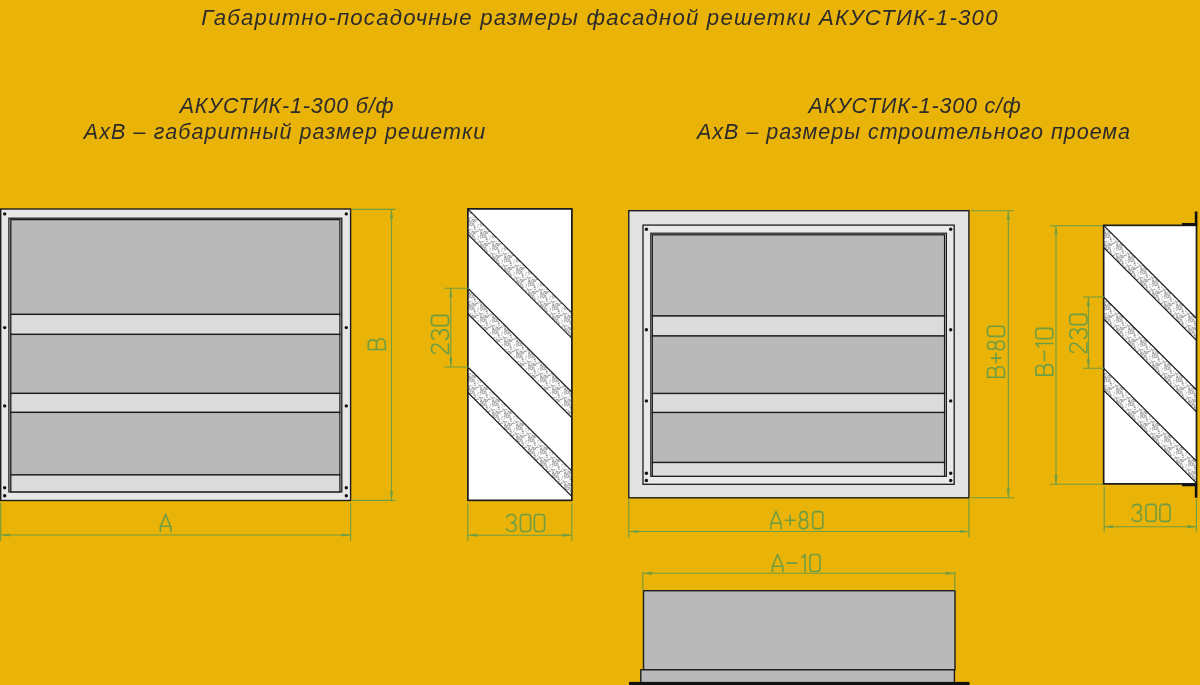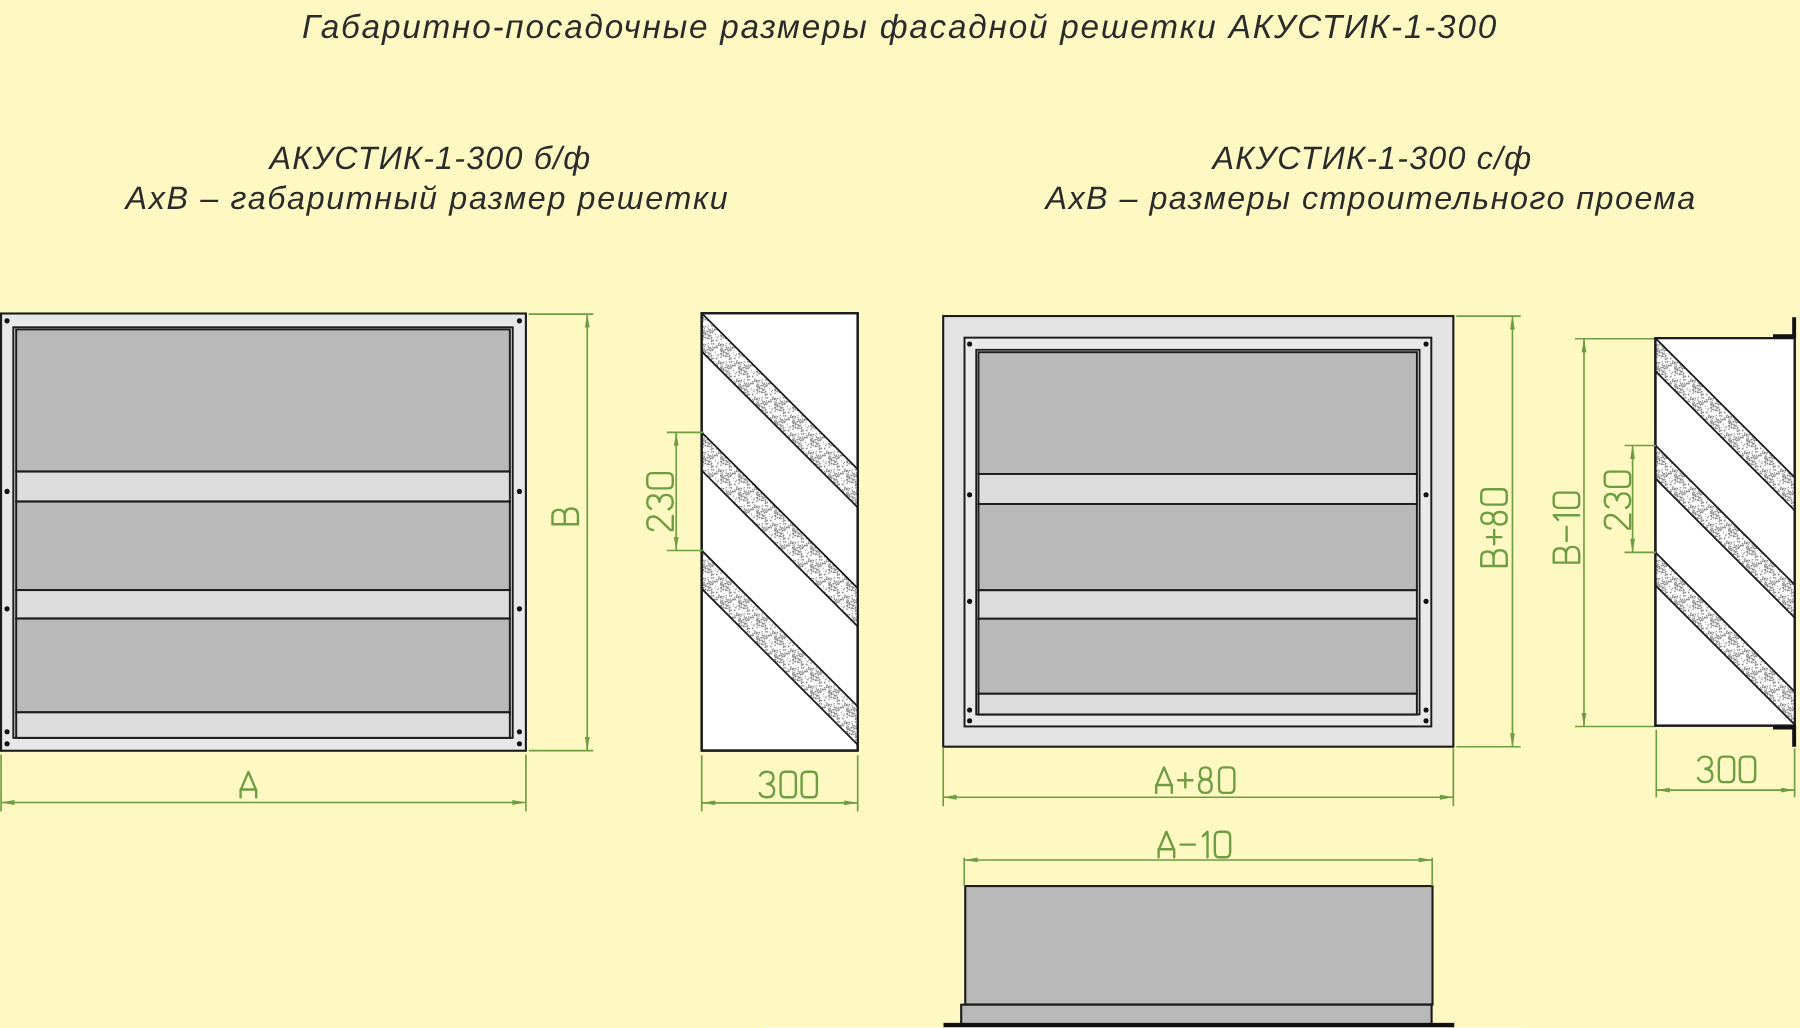--- a/index.html
+++ b/index.html
@@ -1,16 +1,16 @@
 <!DOCTYPE html>
 <html><head>
 <meta charset="utf-8">
 <style>
 html,body{margin:0;padding:0;background:#fff;}
-.page{position:relative;width:1200px;height:685px;background:#fef9c3;overflow:hidden;
+.page{position:relative;width:1200px;height:685px;background:#eab308;overflow:hidden;
 font-family:"Liberation Sans", sans-serif;}
 svg{display:block;}
 .hdr{font-family:"Liberation Sans", sans-serif;font-style:italic;fill:#2b2b2b;}
 .dl{stroke:#6f9d43;stroke-width:1.1;fill:none;}
 .ar{fill:#6f9d43;stroke:none;}
 .gt{stroke:#6f9d43;stroke-width:1.6;fill:none;stroke-linecap:round;stroke-linejoin:round;}
 </style>
 </head>
 <body>
 <div class="page">

